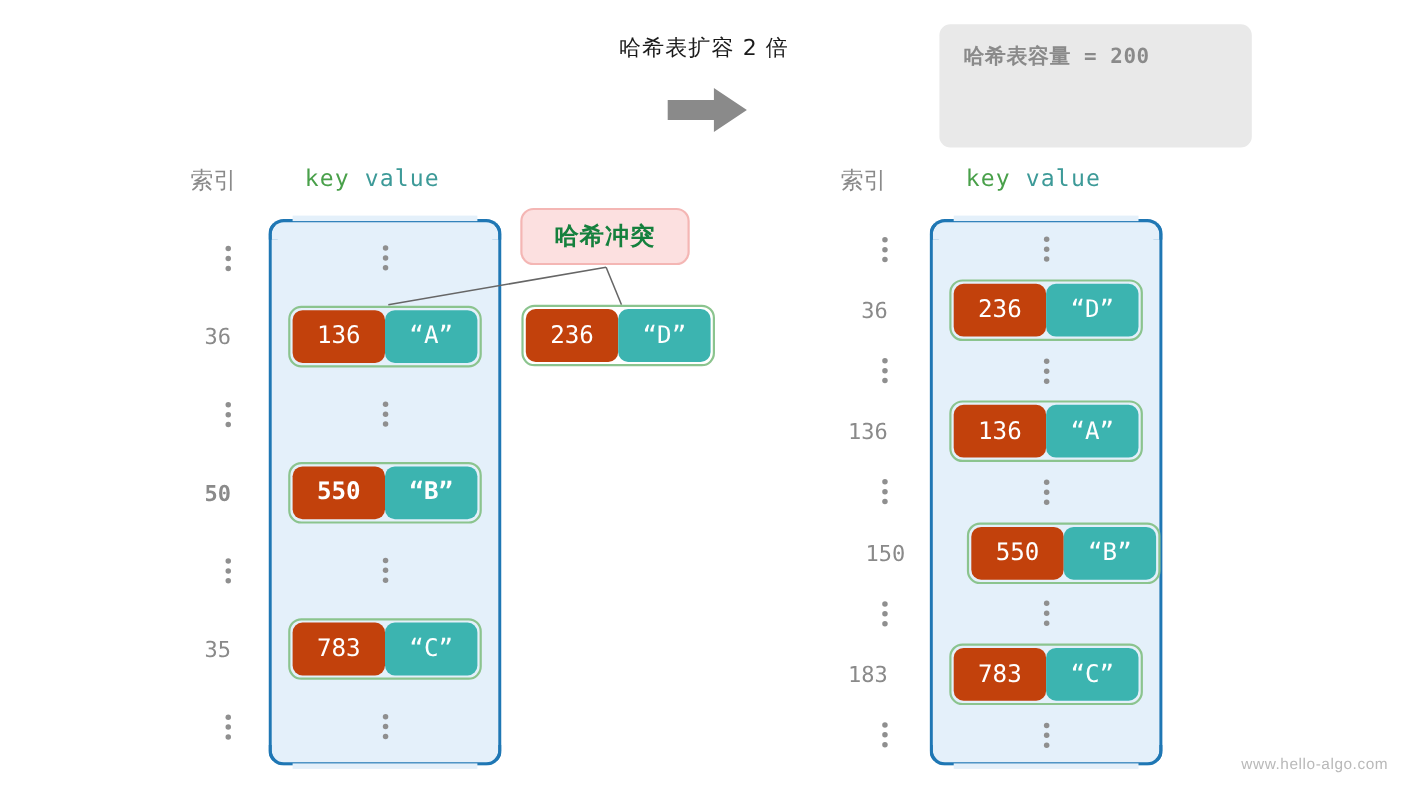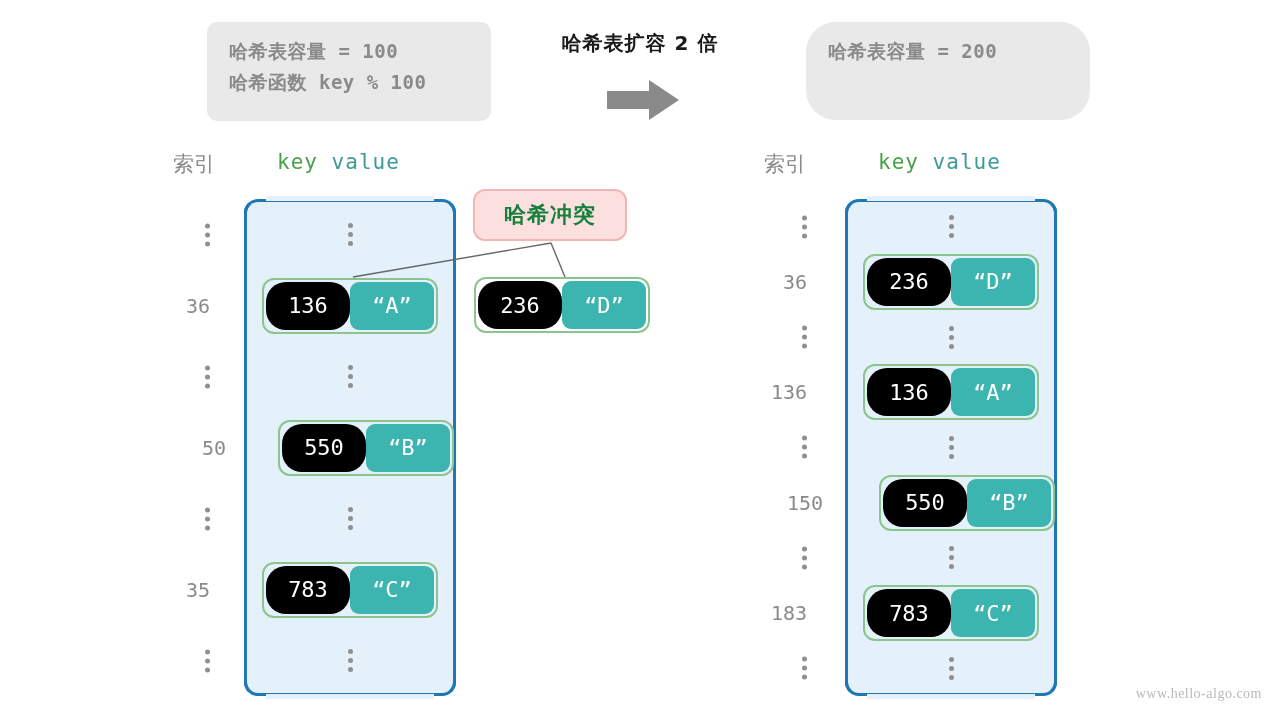--- a/index.html
+++ b/index.html
@@ -25,27 +25,27 @@
     font-size:19px;
     font-weight:bold;
     color:#8a8a8a;
     line-height:31px;
     white-space:pre;
     letter-spacing:0.5px;
   }
   .info-cn{font-family:"DejaVu Sans","Liberation Sans",sans-serif;font-weight:bold;}
 
   #info-left{left:207px;top:22px;width:284px;height:99px;}
-  #info-right{left:806px;top:22px;width:284px;height:98px;border-radius:30px;}
+  #info-right{left:854px;top:22px;width:284px;height:112px;}
 
   
   #center-caption{
     position:absolute;left:520px;top:30px;width:240px;
     text-align:center;
-    font-size:20px;font-weight:bold;color:#1a1a1a;
+    font-size:20px;font-weight:normal;color:#1a1a1a;
     letter-spacing:1px;
   }
   #big-arrow{
     position:absolute;left:603px;top:78px;width:80px;height:44px;
   }
 
   
   .col-head{position:absolute;font-size:21px;}
   .head-index{
     color:#8a8a8a;
@@ -111,21 +111,21 @@
     background:transparent;
     box-sizing:border-box;
   }
   .cell{
     display:flex;align-items:center;justify-content:center;
     color:#ffffff;
     font-family:"DejaVu Sans Mono","Liberation Mono",monospace;
     font-size:22px;
     box-sizing:border-box;
   }
-  .cell-key{background:#000000;border-radius:20px;}
+  .cell-key{background:#c2410c;border-radius:9px;}
   .cell-val{background:#3cb4b0;border-radius:9px;}
   .entry-wide .cell-key{width:84px;height:48px;}
   .entry-wide .cell-val{width:84px;height:48px;}
 
   
   #collision-box{
     position:absolute;left:473px;top:189px;width:154px;height:52px;
     background:#fce0e0;
     border:2px solid #f4b6b4;
     border-radius:12px;
@@ -136,33 +136,29 @@
     font-size:22px;font-weight:bold;color:#15803d;letter-spacing:1px;
   }
   #leader-lines{position:absolute;left:0;top:0;width:1280px;height:720px;pointer-events:none;}
 
   
   #floating-entry{position:absolute;left:474px;top:277px;}
 
   
   #watermark{
     position:absolute;right:18px;bottom:18px;
-    font-family:Liberation Serif, serif;
+    font-family:Liberation Sans, sans-serif;
     font-size:14px;color:#b9b9b9;letter-spacing:0.5px;text-align:center;
   }
 </style>
 </head>
 <body>
 
 <div class="stage">
 
-  <div class="info-box" id="info-left">
-    <div class="info-line"><span class="info-cn">哈希表容量</span><span> = 100</span></div>
-    <div class="info-line"><span class="info-cn">哈希函数</span><span> key % 100</span></div>
-  </div>
 
   <div id="center-caption">哈希表扩容 2 倍</div>
   <svg id="big-arrow" viewBox="0 0 80 44">
     <polygon points="4,13 46,13 46,2 76,22 46,42 46,31 4,31" fill="#8a8a8a"></polygon>
   </svg>
 
   <div class="info-box" id="info-right">
     <div class="info-line"><span class="info-cn">哈希表容量</span><span> = 200</span></div>
   </div>
 
@@ -205,21 +201,21 @@
               <i></i>
               <i></i>
             </div>
           </div>
           <div class="dots">
             <i></i>
             <i></i>
             <i></i>
           </div>
         </div>
-        <div class="row" style="position: absolute; left: 16px; top: 213px; height: 71px;">
+        <div class="row" style="position: absolute; left: 0px; top: 213px; height: 71px; font-weight: bold;">
           <div class="idx" style="right: 246px; top: 50%; transform: translateY(-50%);">50</div>
           <div class="entry entry-wide">
             <div class="cell cell-key">550</div>
             <div class="cell cell-val">“B”</div>
           </div>
         </div>
         <div class="row" style="position: absolute; left: 0px; top: 284px; height: 71px;">
           <div class="idx" style="right: 246px; top: 50%; transform: translateY(-50%); display: flex; justify-content: flex-end;">
             <div class="dots">
               <i></i>

